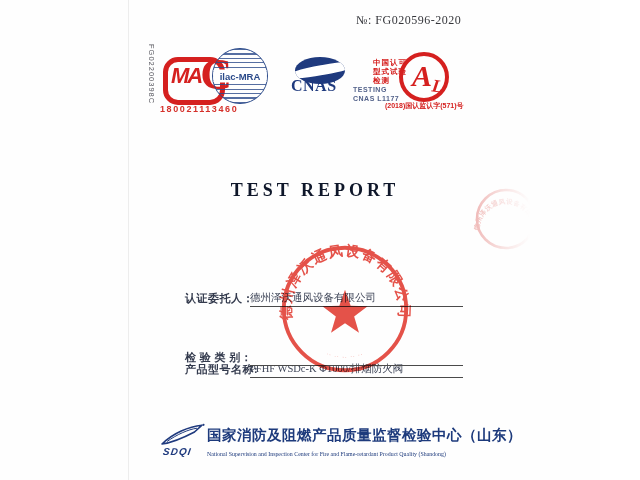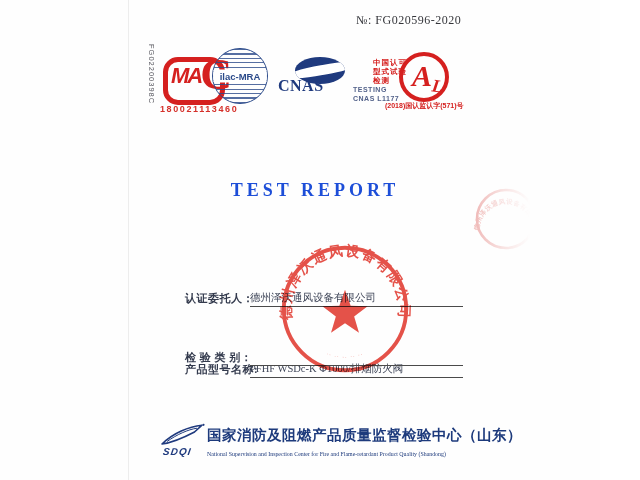--- a/index.html
+++ b/index.html
@@ -18,35 +18,35 @@
   .cma .ma{position:absolute;left:3px;top:1px;font-weight:900;font-style:italic;font-size:22px;color:#d5201f;letter-spacing:-2px;font-family:"Liberation Sans",sans-serif;}
   .cma .c{position:absolute;right:-12px;top:-9px;font-weight:900;font-size:44px;line-height:44px;color:#d5201f;font-family:"Liberation Serif",serif;}
   .cma-number{position:absolute;left:160px;top:104px;font-size:9px;font-weight:bold;color:#d5302a;letter-spacing:1.6px;}
 
   .ilac{position:absolute;left:212px;top:48px;width:54px;height:54px;border-radius:50%;border:1.5px solid #2b4a8a;background:repeating-linear-gradient(0deg,rgba(43,74,138,.8) 0 1.2px,rgba(255,255,255,0) 1.2px 4.4px);overflow:hidden;}
   .ilac .band{position:absolute;left:0;top:50%;transform:translateY(-50%);width:100%;height:13px;background:#fff;display:flex;align-items:center;justify-content:center;}
   .ilac .band span{font-size:9.5px;font-weight:900;color:#2b4a8a;letter-spacing:0;}
 
   .cnas-ellipse{position:absolute;left:295px;top:57px;width:50px;height:27px;border-radius:50%;background:#1f3a7e;overflow:hidden;}
   .cnas-ellipse:after{content:"";position:absolute;left:-20%;top:30%;width:150%;height:38%;background:#fff;border-radius:50%;transform:rotate(-10deg);}
-  .cnas-word{position:absolute;left:278px;top:77px;font-family:"Liberation Serif",serif;font-weight:900;font-size:16px;color:#1f3a7e;letter-spacing:.5px;}
+  .cnas-word{position:absolute;left:291px;top:77px;font-family:"Liberation Serif",serif;font-weight:900;font-size:16px;color:#1f3a7e;letter-spacing:.5px;}
 
   .cnas-lines{position:absolute;left:353px;top:58px;line-height:9px;}
   .cnas-lines .cn{font-size:7.5px;color:#d5201f;font-weight:bold;letter-spacing:1px;margin-left:20px;}
   .cnas-lines .en{font-size:7px;color:#53628a;font-weight:bold;letter-spacing:.5px;}
 
   .cal{position:absolute;left:399px;top:52px;width:42px;height:42px;border:4.5px solid #d5201f;border-radius:50%;}
   .cal .a{position:absolute;left:9px;top:1px;font-family:"Liberation Serif",serif;font-style:italic;font-weight:900;font-size:30px;line-height:38px;color:#d5201f;}
   .cal .l{position:absolute;right:2px;bottom:1px;font-family:"Liberation Serif",serif;font-style:italic;font-weight:900;font-size:18px;color:#d5201f;transform:rotate(8deg);}
   .cal-caption{position:absolute;left:385px;top:101px;font-size:7px;color:#d5201f;font-weight:bold;white-space:nowrap;}
 
   
   .title-wrap{position:absolute;left:130px;top:168px;width:370px;text-align:center;}
   .title-cn{font-size:34px;font-weight:900;color:#24367a;letter-spacing:9px;font-family:"Liberation Sans",sans-serif;}
-  .title-en{margin-top:12px;font-family:"Liberation Serif",serif;font-weight:bold;font-size:18px;color:#1d4ed8;letter-spacing:4px;}
+  .title-en{margin-top:12px;font-family:"Liberation Serif",serif;font-weight:bold;font-size:18px;color:#0f172a;letter-spacing:4px;}
 
   
   .field{position:absolute;left:185px;width:280px;height:19px;}
   .field .lbl{position:absolute;left:0;bottom:1px;font-size:11px;color:#333a4d;font-weight:bold;letter-spacing:.5px;white-space:nowrap;font-family:"Liberation Serif",serif;}
   .field .val{position:absolute;left:65px;bottom:2px;width:213px;font-size:10.5px;color:#3c4356;white-space:nowrap;font-family:"Liberation Serif",serif;}
   .field .line{position:absolute;left:65px;bottom:0;width:213px;height:1px;background:#4a4a4a;}
   #field-1{top:288px;}
   #field-2{top:319px;margin-top:40px;}
   #field-3{top:347px;}
 

